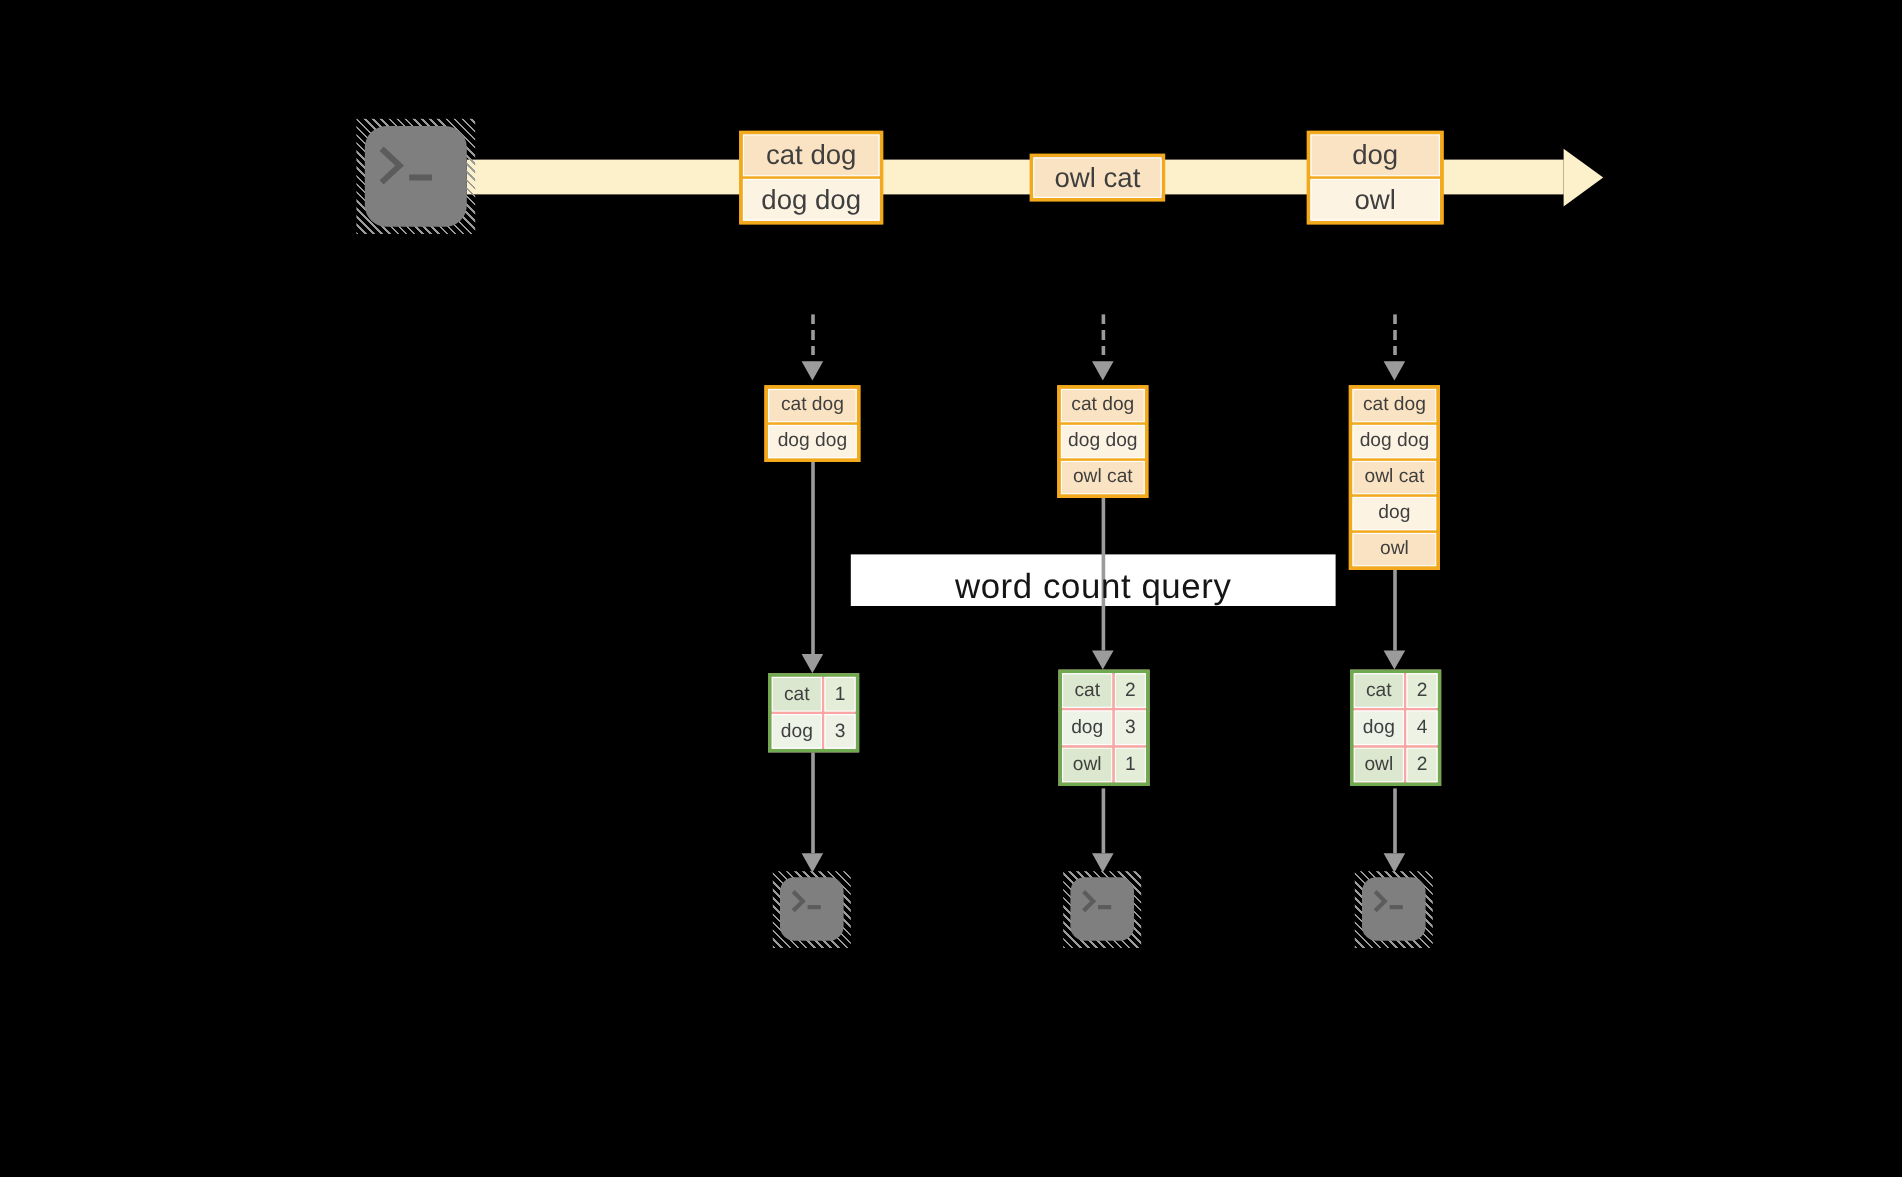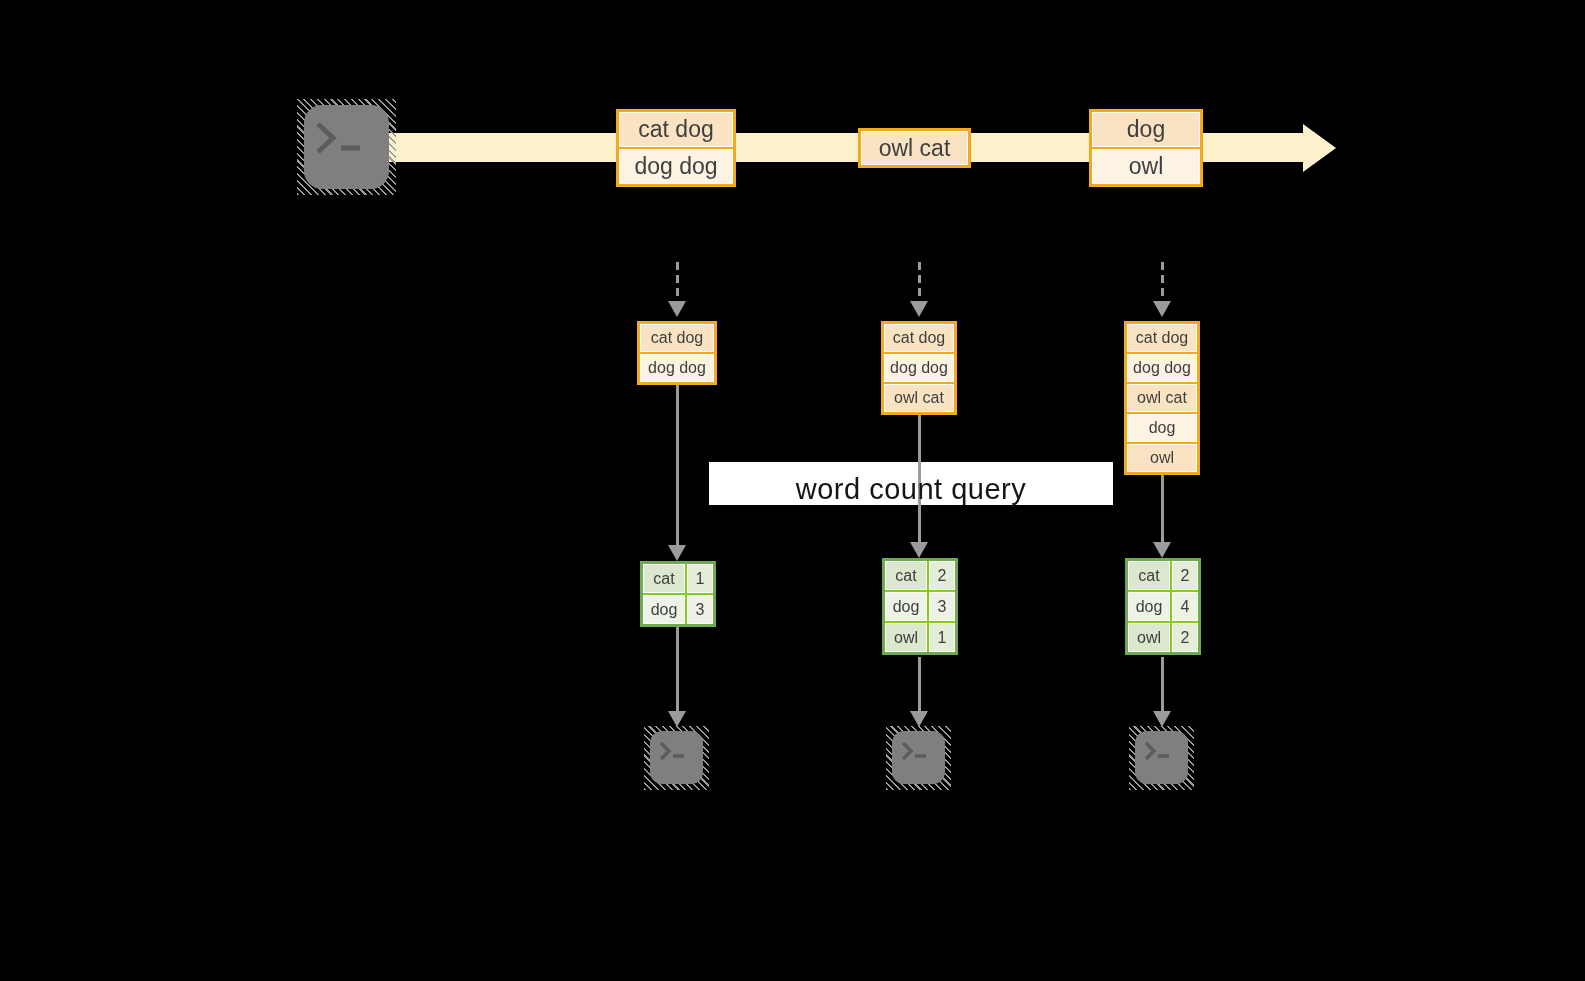--- a/index.html
+++ b/index.html
@@ -31,21 +31,21 @@
     box-shadow:inset 0 0 0 1px rgba(255,255,255,.95);
     color:#3f3f3f;
   }
   .obox .cell:nth-child(odd){background:#fae3c2;}
   .obox .cell:nth-child(even){background:#fdf3e3;}
   .rec .cell{height:35px;font-size:23px;}
   .rec1 .cell{height:34px;font-size:23px;}
   .stk .cell{height:28px;font-size:16px;}
   
   .gtable{
-    position:absolute;box-sizing:border-box;border:3px solid #6faa50;background:#84cc16;
+    position:absolute;box-sizing:border-box;border:3px solid #6faa50;background:#fca5a5;
     display:flex;flex-direction:column;gap:2px;
   }
   .grow{display:flex;gap:2px;height:29px;}
   .grow .gc{
     display:flex;align-items:center;justify-content:center;
     box-shadow:inset 0 0 0 1px rgba(255,255,255,.95);
     font-size:16px;color:#3f3f3f;
   }
   .grow .word{flex:1;}
   .grow .num{width:26px;}

